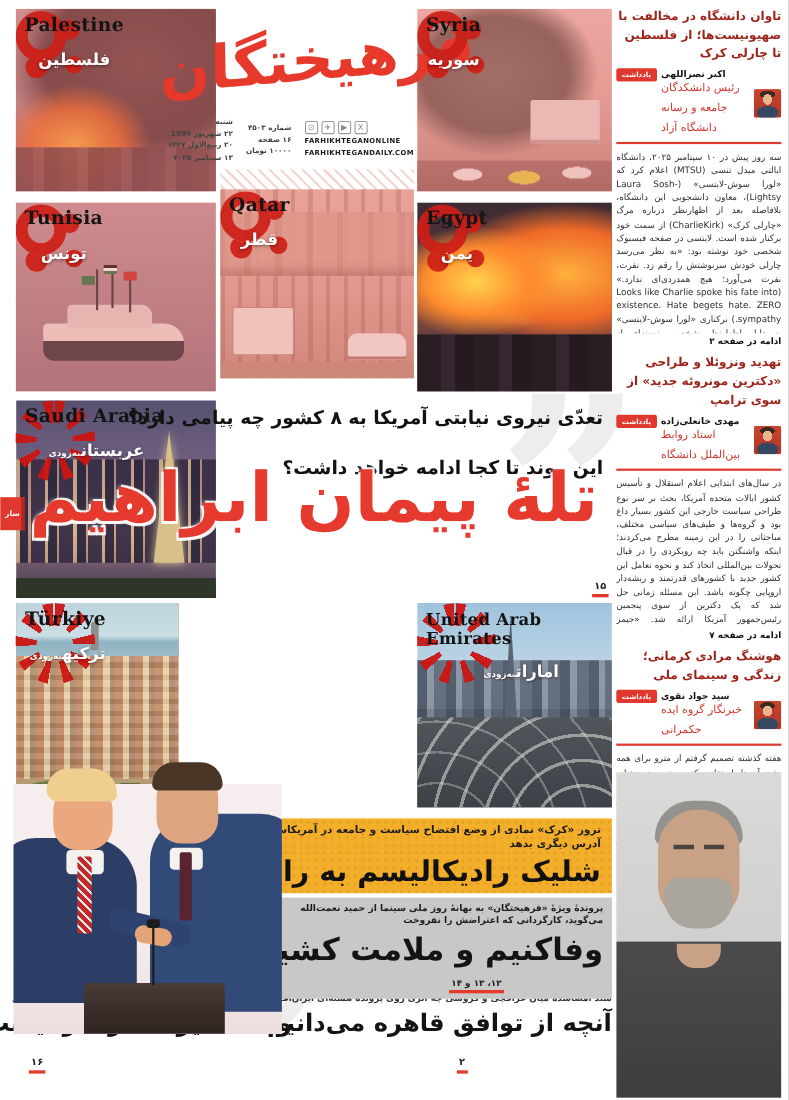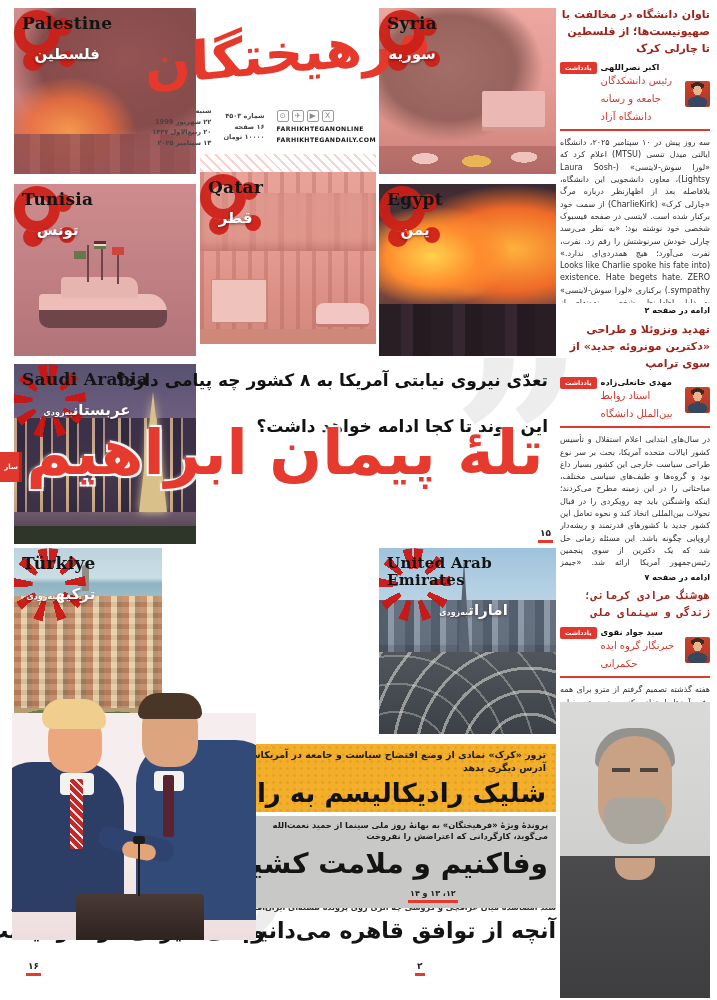--- a/index.html
+++ b/index.html
@@ -403,21 +403,21 @@
       <i class="mini-avatar"></i>
       <div class="names">
         <div class="aname">مهدی خانعلی‌زاده</div>
         <div class="arole">استاد روابط بین‌الملل دانشگاه</div>
       </div>
       <span class="pill">یادداشت</span>
     </div>
     <div class="abody" style="height:136px;">در سال‌های ابتدایی اعلام استقلال و تأسیس کشور ایالات متحده آمریکا، بحث بر سر نوع طراحی سیاست خارجی این کشور بسیار داغ بود و گروه‌ها و طیف‌های سیاسی مختلف، مباحثاتی را در این زمینه مطرح می‌کردند؛ اینکه واشنگتن باید چه رویکردی را در قبال تحولات بین‌المللی اتخاذ کند و نحوه تعامل این کشور جدید با کشورهای قدرتمند و ریشه‌دار اروپایی چگونه باشد. این مسئله زمانی حل شد که یک دکترین از سوی پنجمین رئیس‌جمهور آمریکا ارائه شد. «جیمز مونروئه» در دوم دسامبر ۱۸۲۳ میلادی ضمن نطق سالانه خود در نشست مشترک دو مجلس قانون‌گذاری این کشور اعلام کرد: «ما در قبال اختلافات اروپاییان با یکدیگر بی‌طرف خواهیم بود ولی هر تلاش تازه از جانب اروپاییان به مداخله و استعمار سرزمین‌های قاره آمریکا در شمال و یا در جنوب این قاره را تعرض نظامی به ایالات متحده و حالت جنگ تلقی خواهیم کرد و دست به دفاع مسلحانه و حمله متقابل خواهیم زد. این اخطار مربوط به آینده است و دولت ایالات متحده در وضعیت موجود قاره آمریکا (امور مستعمرات وقت اروپاییان در این قاره) مداخله نخواهد کرد.»</div>
     <div class="amore">ادامه در صفحه ۷</div>
 
-    <div class="atitle" style="margin-top:6px;font-family:Liberation Mono, monospace;">هوشنگ مرادی کرمانی؛ زندگی و سینمای ملی</div>
+    <div class="atitle" style="margin-top:6px;">هوشنگ مرادی کرمانی؛ زندگی و سینمای ملی</div>
     <div class="astrip">
       <i class="mini-avatar"></i>
       <div class="names">
         <div class="aname">سید جواد نقوی</div>
         <div class="arole">خبرنگار گروه ایده حکمرانی</div>
       </div>
       <span class="pill">یادداشت</span>
     </div>
     <div class="abody" style="height:108px;">هفته گذشته تصمیم گرفتم از مترو برای همه رفت‌وآمدها استفاده کنم. مترو هم خیلی شلوغ بود؛ معمولاً در ساعت‌هایی که من رفت‌وآمد می‌کنم، آقایی که اهل یکی از شهرهای اطراف اصفهان بود، در حال تماشای سریال قصه‌های مجید با گوشی خودش بود؛ برایم جالب بود. قصه‌های مجید؟ آن هم در مترو! قصد داشتم سؤال کنم که خودش گفت: «حس خوبی دارم، یاد خاطرات گذشته زنده می‌شود و کلاً پیام‌های اخلاقی خوبی دارد. حقیقتش فکر می‌کنم اصفهان آن دوره خیلی زیبا بود. اصلاً کاش برای همه شهرها آقای کرمانی یک اثر داشت.» بعد هم از من آدرس مکانی در داخل حرم را پرسید و پیاده شد؛ اما حرف او اصلاً من را رها نکرد. راستی، کاش از او می‌پرسیدم شغلش چیست!</div>
     <div class="amore">ادامه در صفحه ۳</div>

